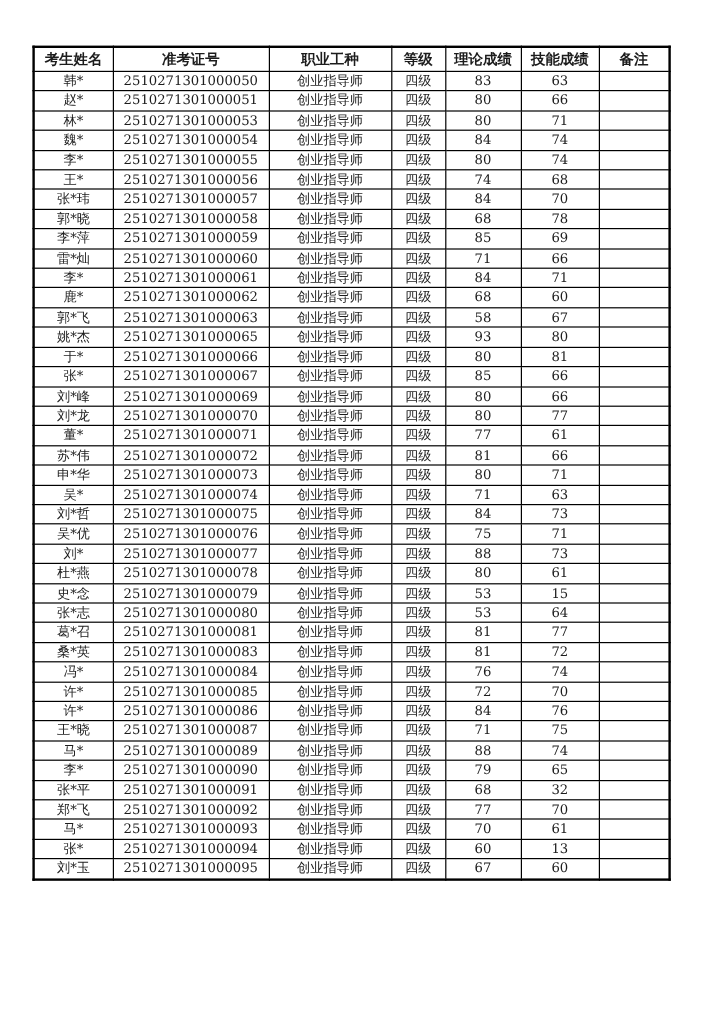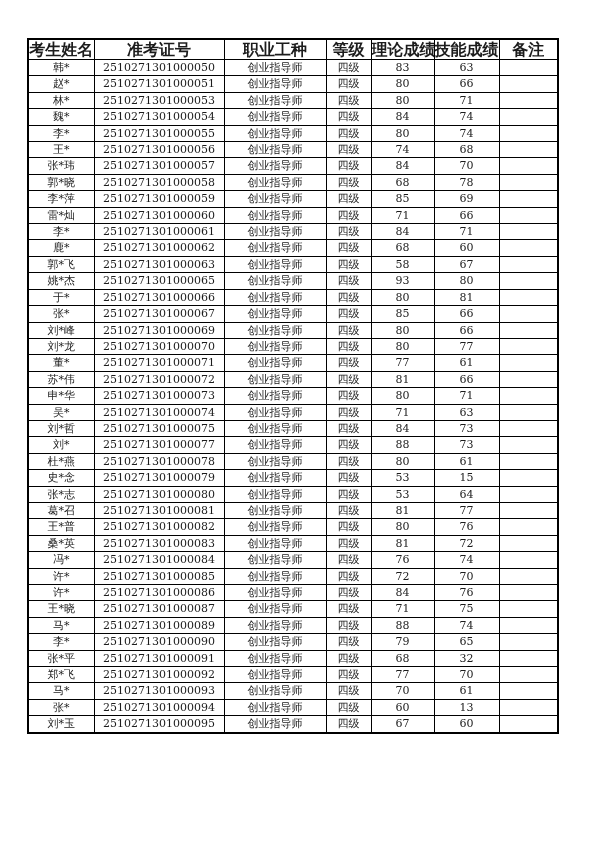--- a/index.html
+++ b/index.html
@@ -27,21 +27,21 @@
     border: 1px solid #000000;
     text-align: center;
     vertical-align: middle;
     padding: 0;
     overflow: hidden;
     white-space: nowrap;
     color: #1c1c1c;
   }
   table.results thead th {
     height: 19px;
-    font-size: 16px;
+    font-size: 12px;
     font-weight: bold;
     line-height: 19px;
   }
   table.results tbody td {
     height: 15.4px;
     font-size: 11px;
     font-weight: normal;
     line-height: 15.4px;
   }
 </style>
@@ -272,20 +272,29 @@
         <tr>
           <td>刘*哲</td>
           <td>2510271301000075</td>
           <td>创业指导师</td>
           <td>四级</td>
           <td>84</td>
           <td>73</td>
           <td></td>
         </tr>
         <tr>
+          <td>吴*优</td>
+          <td>2510271301000076</td>
+          <td>创业指导师</td>
+          <td>四级</td>
+          <td>75</td>
+          <td>71</td>
+          <td></td>
+        </tr>
+        <tr>
           <td>刘*</td>
           <td>2510271301000077</td>
           <td>创业指导师</td>
           <td>四级</td>
           <td>88</td>
           <td>73</td>
           <td></td>
         </tr>
         <tr>
           <td>杜*燕</td>
@@ -314,29 +323,20 @@
           <td>64</td>
           <td></td>
         </tr>
         <tr>
           <td>葛*召</td>
           <td>2510271301000081</td>
           <td>创业指导师</td>
           <td>四级</td>
           <td>81</td>
           <td>77</td>
-          <td></td>
-        </tr>
-        <tr>
-          <td>王*普</td>
-          <td>2510271301000082</td>
-          <td>创业指导师</td>
-          <td>四级</td>
-          <td>80</td>
-          <td>76</td>
           <td></td>
         </tr>
         <tr>
           <td>桑*英</td>
           <td>2510271301000083</td>
           <td>创业指导师</td>
           <td>四级</td>
           <td>81</td>
           <td>72</td>
           <td></td>

